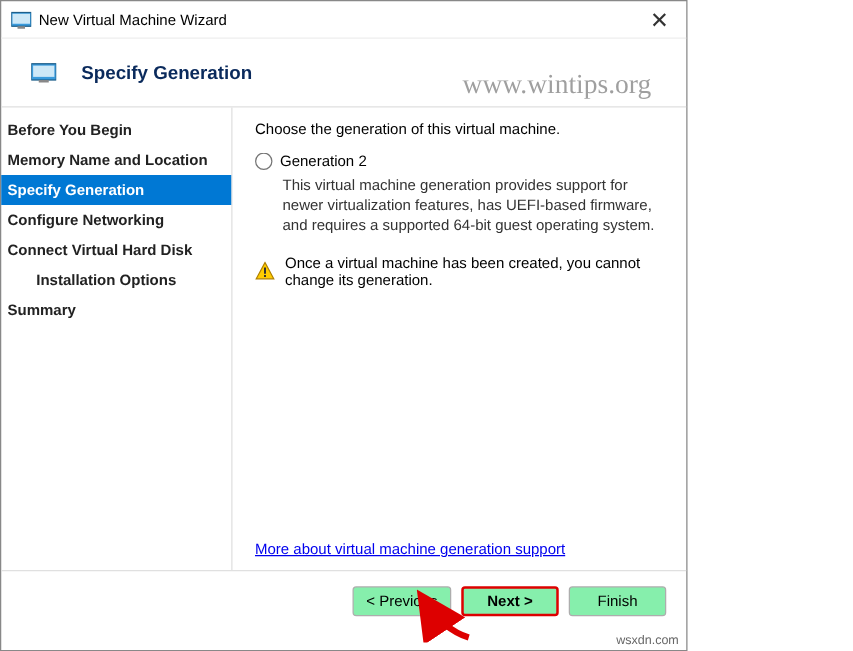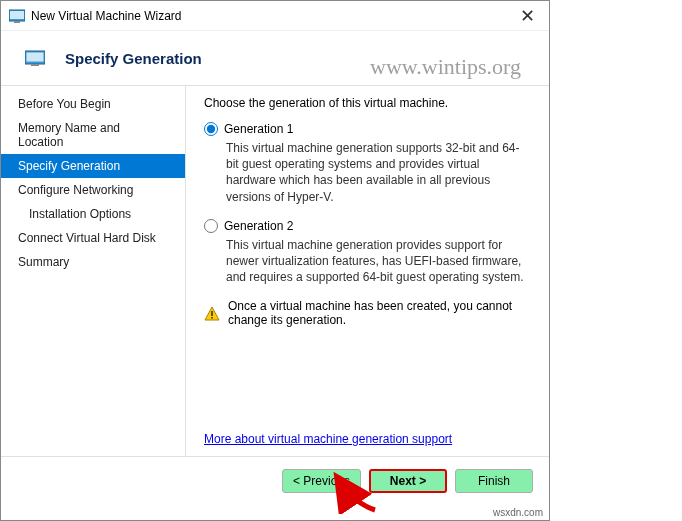--- a/index.html
+++ b/index.html
@@ -8,21 +8,21 @@
 .titlebar { height: 30px; display: flex; align-items: center; padding: 0 8px; border-bottom: 1px solid #eee; }
 .titlebar-icon { width: 16px; height: 16px; margin-right: 6px; }
 .titlebar-text { flex: 1; font-size: 12px; }
 .close-x { font-size: 18px; color: #333; cursor: default; padding: 0 6px; }
 .watermark { position: absolute; top: 8px; right: 28px; font-size: 22px; color: rgba(80,80,80,0.55); font-family: Georgia, serif; pointer-events: none; z-index: 50; margin-top: 45px; }
 .header { display: flex; align-items: center; padding: 18px 24px 18px 24px; border-bottom: 1px solid #e0e0e0; }
 .header-icon { width: 20px; height: 18px; margin-right: 20px; }
 .header-title { font-size: 15px; font-weight: bold; color: #0a2a5c; }
 .body { display: flex; height: 370px; }
 .sidebar { width: 185px; border-right: 1px solid #e0e0e0; padding-top: 6px; }
-.sidebar-item { padding: 5px 17px; font-size: 12px; color: #222; cursor: default; }
+.sidebar-item { padding: 5px 5px; font-size: 12px; color: #222; cursor: default; font-weight: bold; }
 .sidebar-item.selected { background: #0078d4; color: #fff; }
 .sidebar-item.indent { padding-left: 28px; }
 .content { flex: 1; padding: 10px 18px 8px 18px; position: relative; overflow: hidden; }
 .prompt { font-size: 12px; margin-bottom: 12px; }
 .option { margin-bottom: 14px; }
 .opt-row { display: flex; align-items: center; gap: 6px; }
 .opt-label { font-size: 12px; }
 .opt-desc { font-size: 12px; color: #333; margin: 4px 0 0 22px; line-height: 1.35; }
 input[type=radio] { width: 14px; height: 14px; accent-color: #0078d4; }
 .warning-row { display: flex; align-items: center; gap: 8px; margin-top: 8px; }
@@ -59,35 +59,28 @@
     </svg>
     <span class="header-title">Specify Generation</span>
   </div>
 
   <div class="body">
     <div class="sidebar">
       <div class="sidebar-item">Before You Begin</div>
       <div class="sidebar-item">Memory Name and Location</div>
       <div class="sidebar-item selected">Specify Generation</div>
       <div class="sidebar-item">Configure Networking</div>
+      <div class="sidebar-item">Connect Virtual Hard Disk</div>
       <div class="sidebar-item indent">Installation Options</div>
-      <div class="sidebar-item">Connect Virtual Hard Disk</div>
       <div class="sidebar-item">Summary</div>
     </div>
 
     <div class="content">
       <div class="prompt">Choose the generation of this virtual machine.</div>
 
-      <div class="option">
-        <label class="opt-row">
-          <input type="radio" name="gen" checked="" style="">
-          <span class="opt-label">Generation 1</span>
-        </label>
-        <div class="opt-desc">This virtual machine generation supports 32-bit and 64-bit guest operating systems and provides virtual hardware which has been available in all previous versions of Hyper-V.</div>
-      </div>
 
       <div class="option">
         <label class="opt-row">
           <input type="radio" name="gen" style="">
           <span class="opt-label">Generation 2</span>
         </label>
         <div class="opt-desc">This virtual machine generation provides support for newer virtualization features, has UEFI-based firmware, and requires a supported 64-bit guest operating system.</div>
       </div>
 
       <div class="warning-row">

